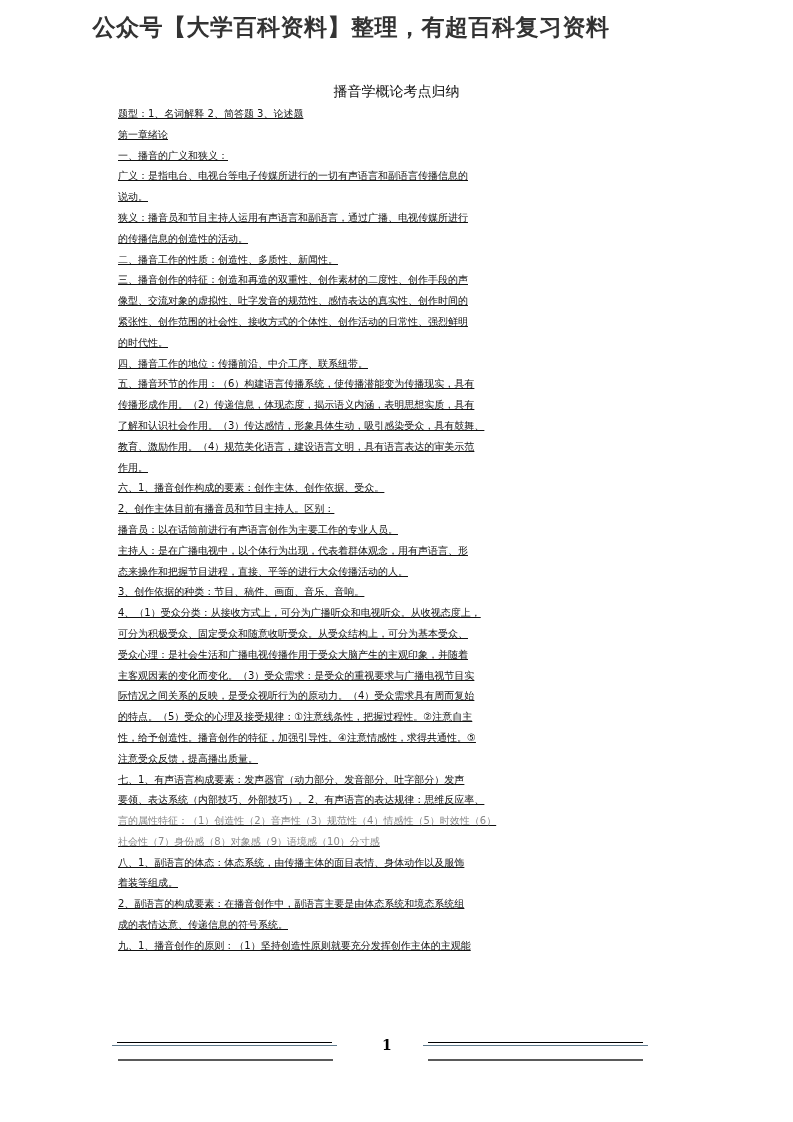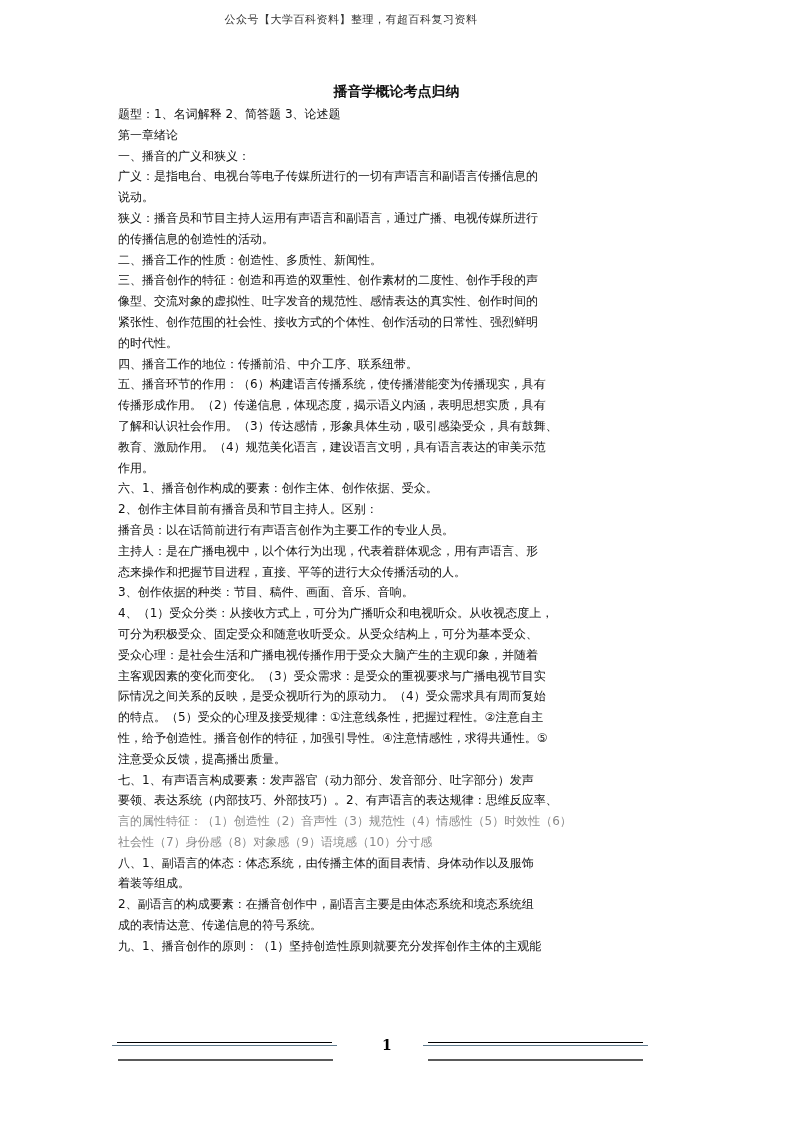--- a/index.html
+++ b/index.html
@@ -1,23 +1,23 @@
 <!DOCTYPE html>
 <html><head>
 <meta charset="utf-8">
 <style>
   html, body { margin: 0; padding: 0; background: #ffffff; }
   body { width: 793px; height: 1122px; position: relative; overflow: hidden;
          font-family: "DejaVu Sans", sans-serif; color: #111; }
   .watermark { position: absolute; top: 12px; left: 0; width: 702px; text-align: center;
-               font-family: "DejaVu Serif", serif; font-size: 11px; color: #333; letter-spacing: 0.5px; }
+               font-family: "DejaVu Serif", serif; font-size: 23px; color: #333; letter-spacing: 0.5px; font-weight: bold; }
   .doc-title { position: absolute; top: 83px; left: 0; width: 793px; text-align: center;
-               font-size: 14px; font-weight: bold; color: #111; }
+               font-size: 14px; font-weight: normal; color: #111; }
   .content { position: absolute; top: 104px; left: 118px; width: 560px;
-             font-size: 12px; line-height: 20.8px; color: #111; }
+             font-size: 10px; line-height: 20.8px; color: #111; text-decoration: underline; }
   .line { white-space: nowrap; display: block; height: 20.8px; }
   .gray { color: #8a8a8a; }
   .footer { position: absolute; top: 1035px; left: 110px; width: 575px; height: 30px; }
   .rule { position: absolute; height: 0; }
   .rule.dark { border-top: 1px solid #000; }
   .rule.blue { border-top: 1px solid #5f7a8c; }
   .rule.gray2 { border-top: 2px solid #5a5a5a; }
   .pagenum { position: absolute; left: 272px; top: 2px; font-family: "DejaVu Serif", serif;
              font-weight: bold; font-size: 14px; color: #000; }
 </style>

